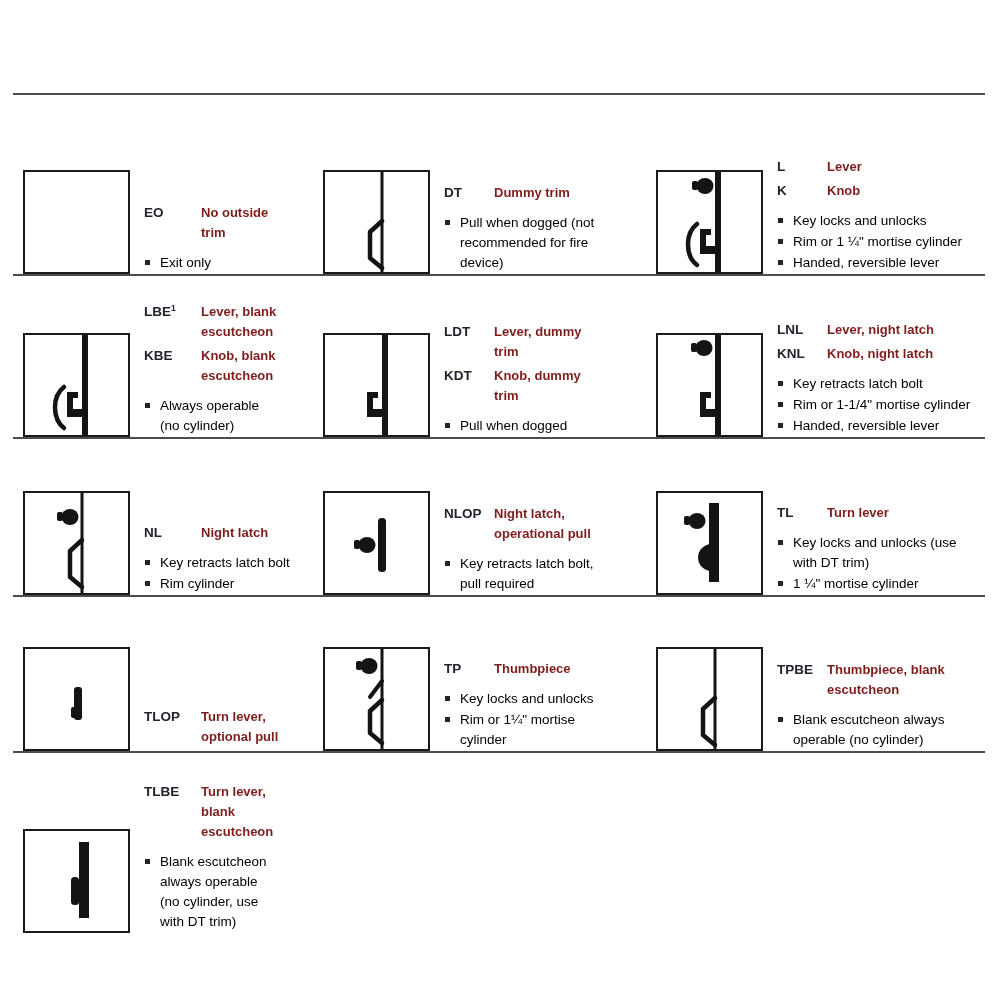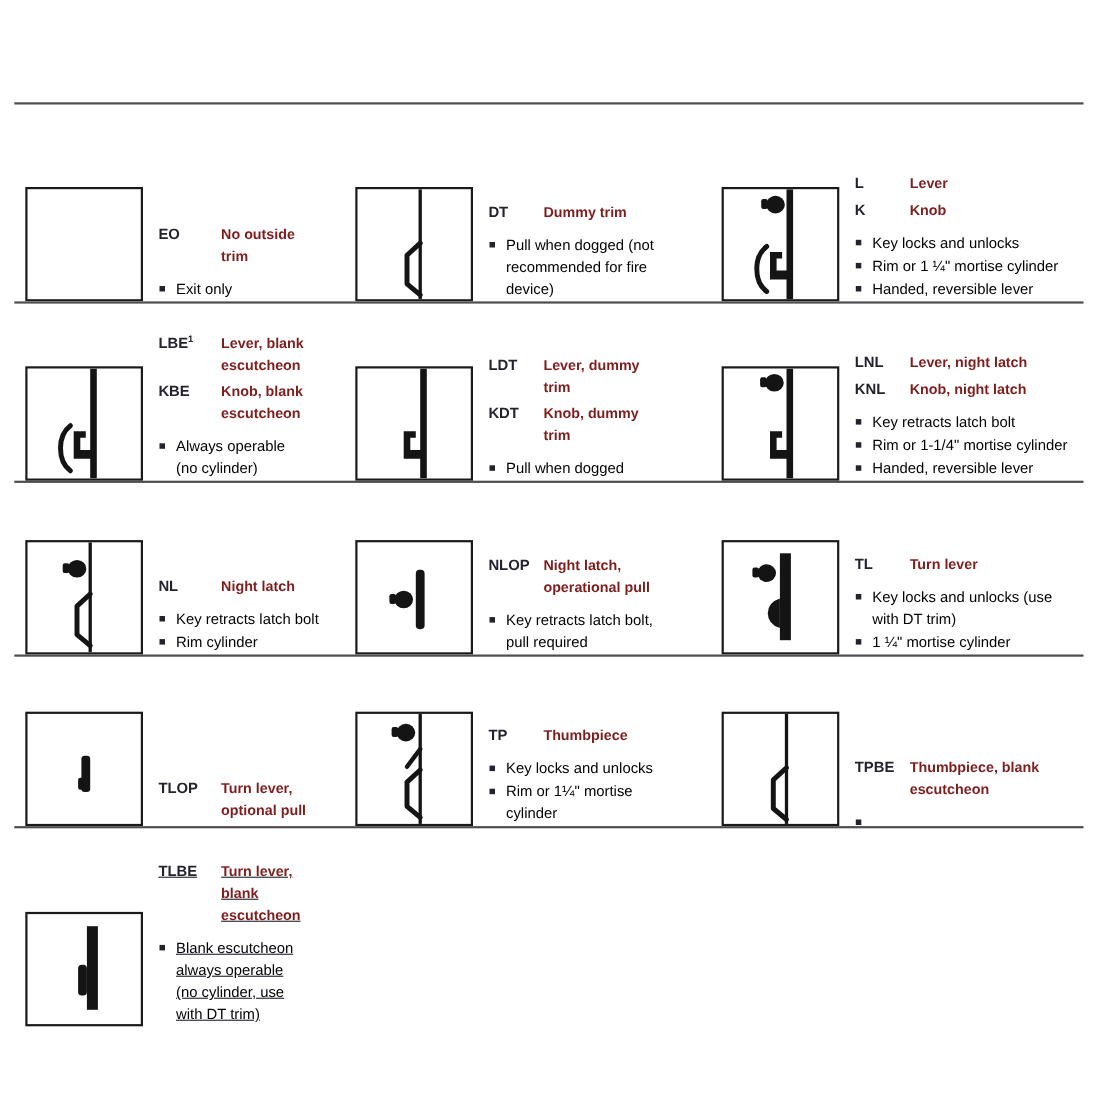--- a/index.html
+++ b/index.html
@@ -14,21 +14,21 @@
     border-top:2.5px solid #4d4d4d;
     box-sizing:border-box;
     padding:25px 0 0 10px;
     display:grid;
     grid-template-columns:300px 333px 1fr;
   }
   .row:nth-of-type(1){min-height:181px;}
   .row:nth-of-type(2){min-height:160px;}
   .row:nth-of-type(3){min-height:158px;}
   .row:nth-of-type(4){min-height:156px;}
-  .row:nth-of-type(5){min-height:182px;text-decoration:underline;}
+  .row:nth-of-type(5){min-height:182px;}
   .cell{display:flex;align-items:flex-end;}
   .box{
     width:103px;height:100px;
     border:2px solid #1a1a1a;
     background:#fff;flex:none;
   }
   .box svg{display:block;width:103px;height:100px;}
   .text{margin-left:14px;padding-top:1px;}
   .code-line{display:flex;margin-bottom:4px;}
   .codewrap{
@@ -357,20 +357,22 @@
           </div>
           <div class="text">
             <div class="code-line">
               <span class="codewrap"><span>TPBE</span><sup class="sup"></sup></span>
               <span class="title">Thumbpiece, blank
 escutcheon</span>
             </div>
             <ul class="bullets">
               <li>
                 <span class="sq"></span>
+                <span class="btext">Blank escutcheon always
+operable (no cylinder)</span>
               </li>
             </ul>
           </div>
         </div>
       </div>
       <div class="row">
         <div class="cell col1">
           <div class="box">
             <svg viewBox="0 0 103 100" fill="#141414" stroke="none">
               <rect x="54" y="11" width="10" height="76"></rect>

